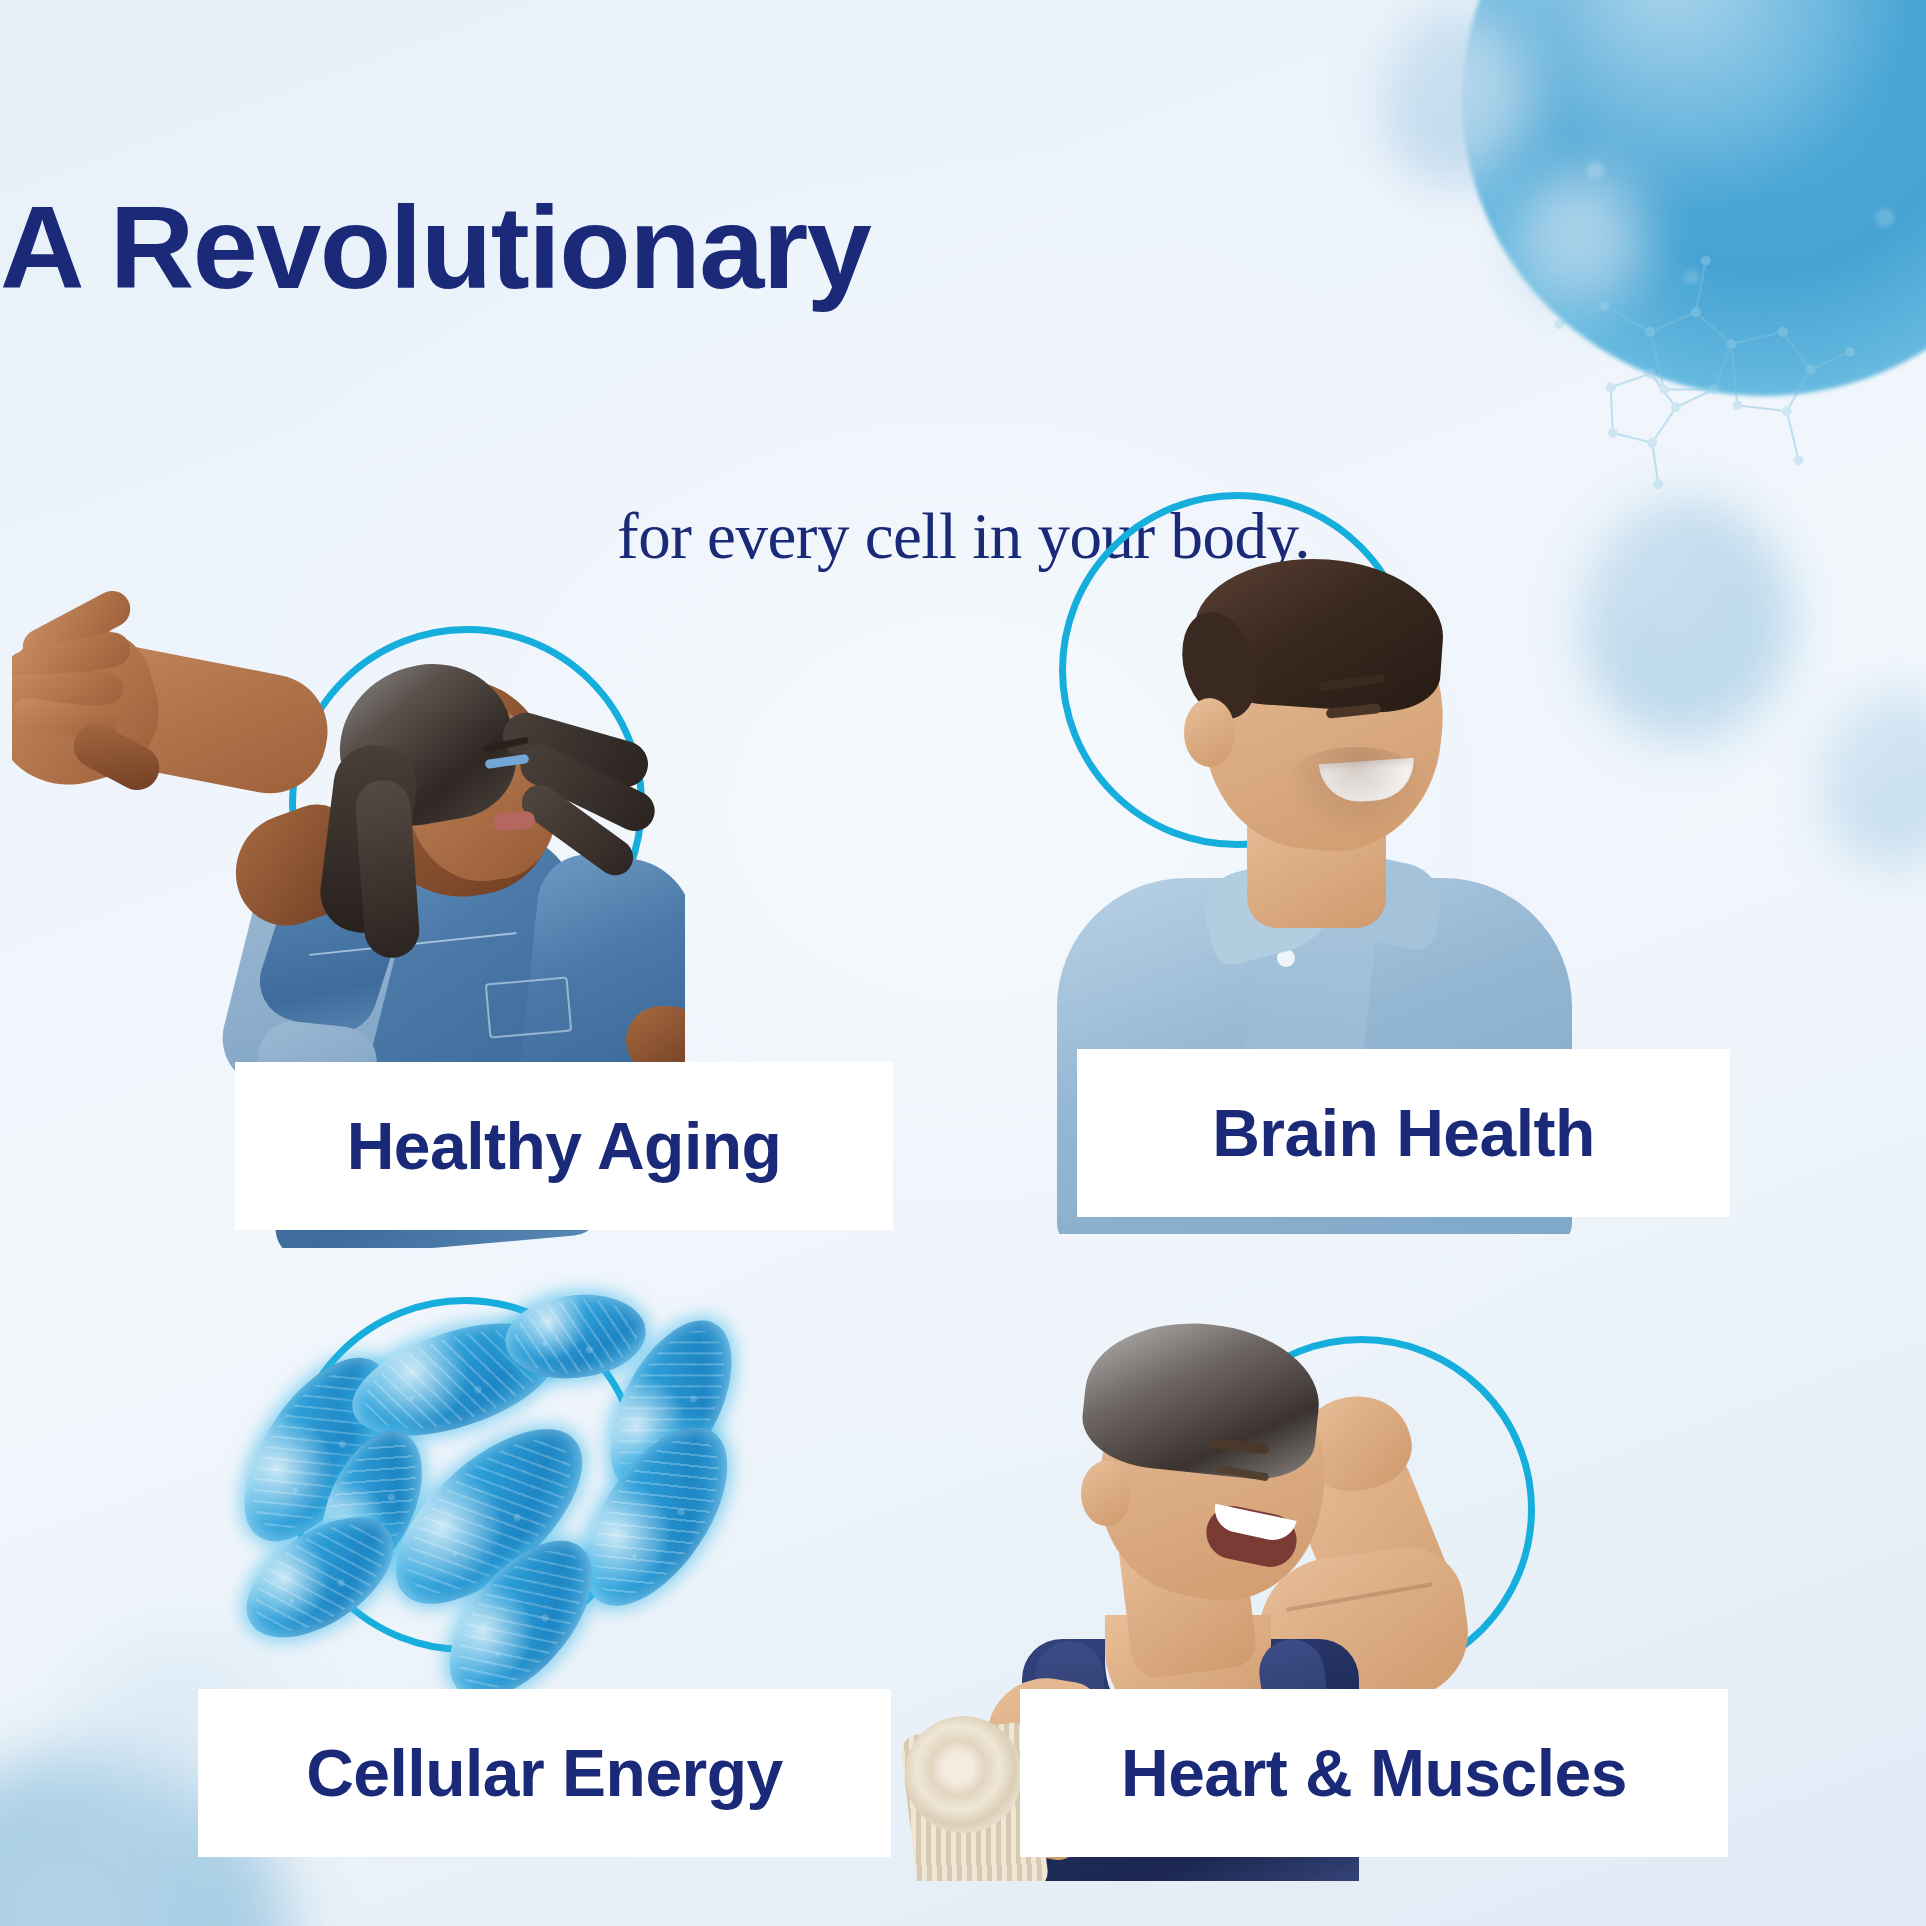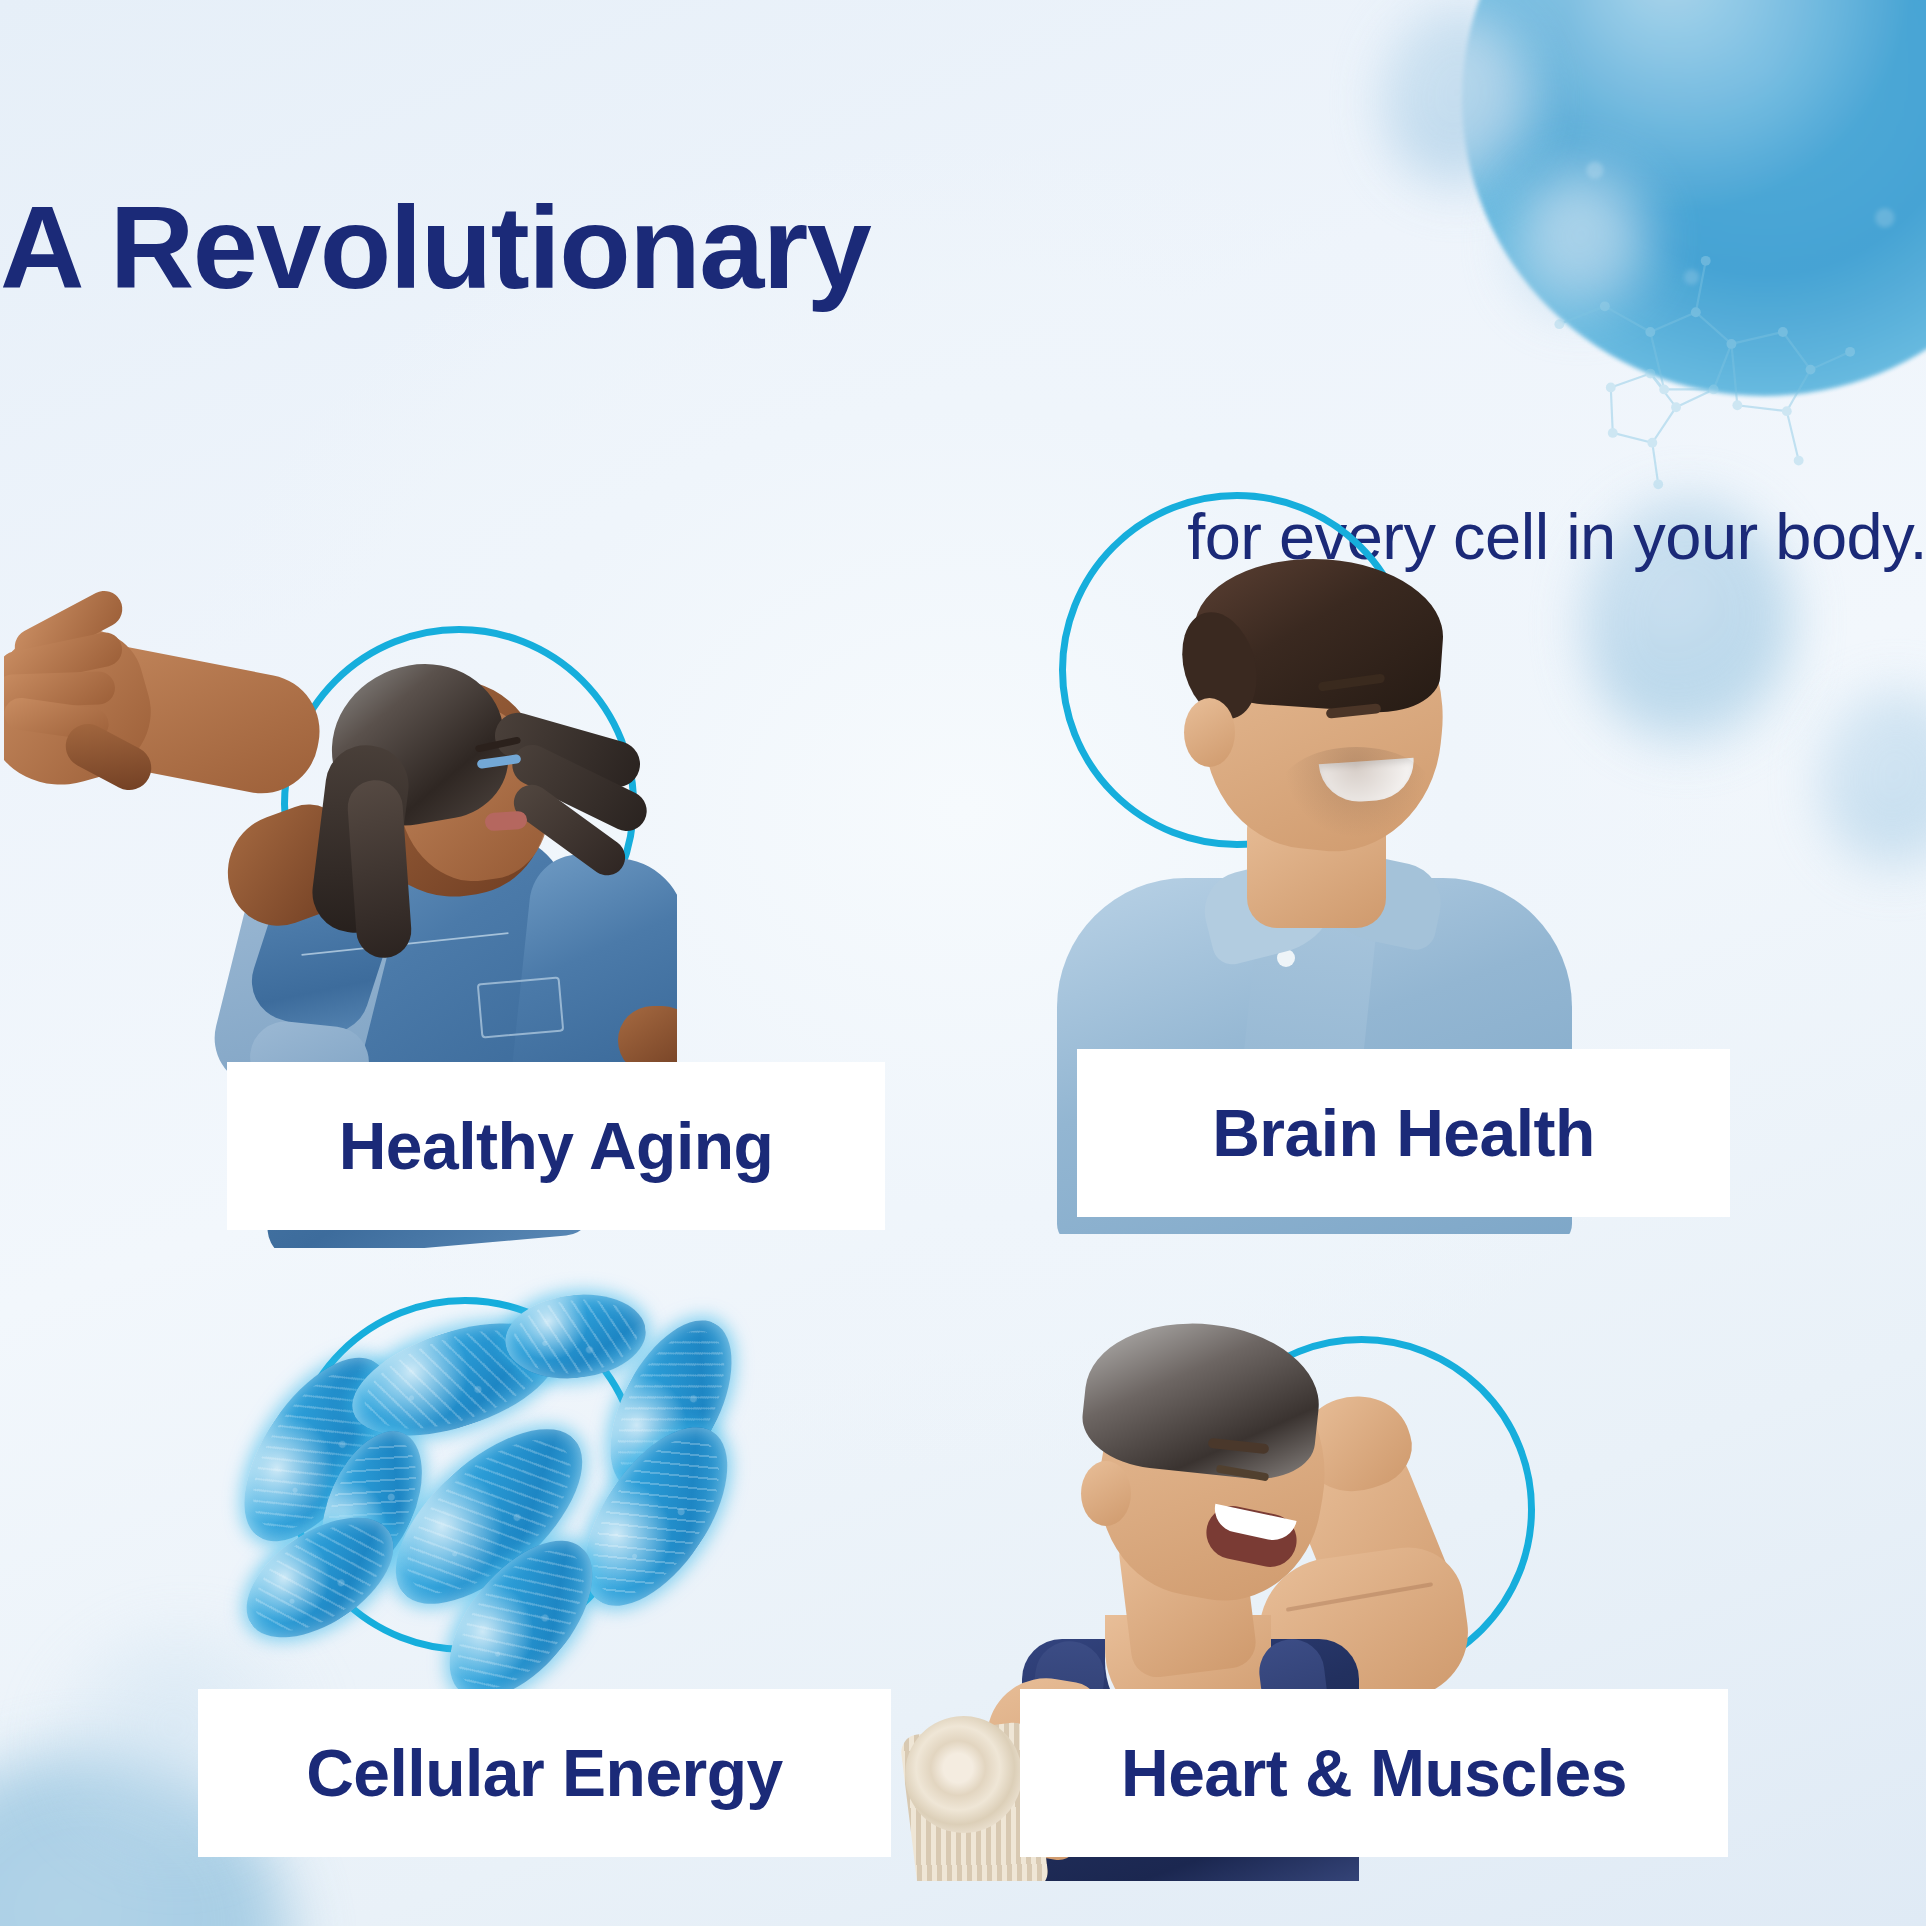--- a/index.html
+++ b/index.html
@@ -40,36 +40,36 @@
   .molecule{position:absolute;right:69px;top:158px;width:356px;height:356px;opacity:.42;}
 
   
   .headline{
     position:absolute;left:0;right:0;top:103px;
     color:#1b2a78;font-weight:800;font-size:117px;line-height:1.14;
     letter-spacing:-1.5px;
   }
   .headline .l2{display:block;}
   .subhead{
-    position:absolute;left:0;right:0;top:436px;text-align:right;
-    color:#1b2a78;font-weight:400;font-size:65px;line-height:1.1;letter-spacing:-0.5px;
+    position:absolute;left:0;right:0;top:436px;text-align:center;
+    color:#1b2a78;font-weight:400;font-size:65px;line-height:1.1;letter-spacing:-0.5px;font-family:Liberation Serif, serif;
   }
 
   
   .card{position:absolute;}
   .photo-wrap{position:absolute;overflow:hidden;}
   .ring{position:absolute;border-radius:50%;border:7px solid #16aedc;box-sizing:border-box;}
   .label{
     position:absolute;background:#ffffff;display:flex;align-items:center;justify-content:center;
     color:#1b2a78;font-weight:700;letter-spacing:-0.5px;
   }
   .label span{font-size:66px;line-height:1;}
 
   
-  #card-healthy-aging{left:4px;top:515px;width:891px;height:733px;padding-left:46px;}
+  #card-healthy-aging{left:12px;top:515px;width:891px;height:733px;padding-left:46px;}
   #card-brain-health{left:871px;top:482px;width:891px;height:752px;}
   #card-cellular-energy{left:178px;top:1267px;width:733px;height:614px;}
   #card-heart-muscles{left:832px;top:1247px;width:931px;height:634px;}
 
   .lbl-ha{left:223px;top:547px;width:658px;height:168px;}
   .lbl-bh{left:206px;top:567px;width:653px;height:168px;}
   .lbl-ce{left:20px;top:422px;width:693px;height:168px;}
   .lbl-hm{left:188px;top:442px;width:708px;height:168px;}
 
   

